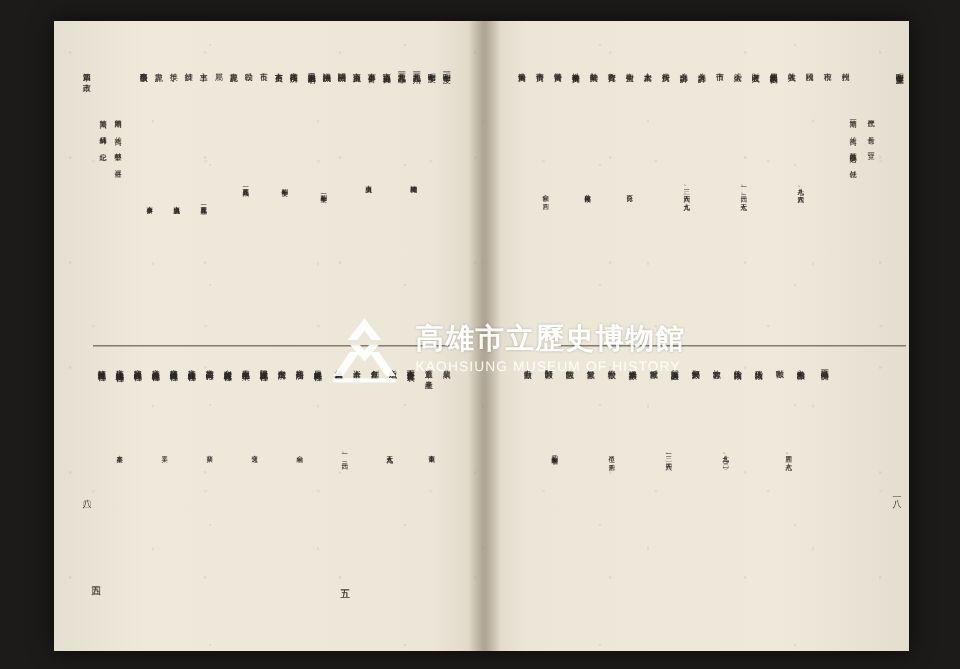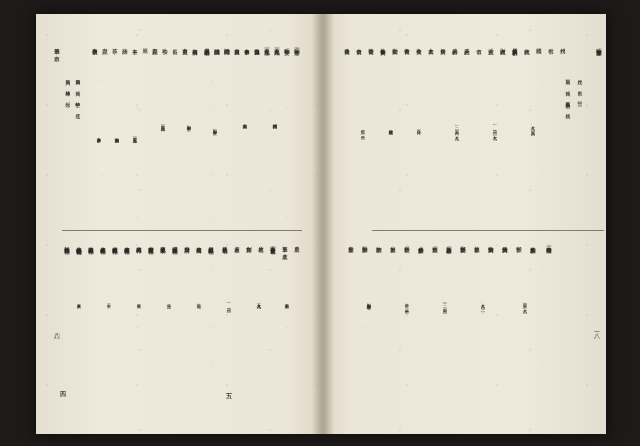--- a/index.html
+++ b/index.html
@@ -228,14 +228,27 @@
       <div class="col s6" style="left:330px;top:286px;height:56px;">昭和十二年末現在</div>
       <div class="col s6" style="left:368px;top:286px;height:56px;">單位 千圓</div>
       <div class="col s6" style="left:406px;top:286px;height:56px;">一三、四五六</div>
       <div class="col s6" style="left:444px;top:286px;height:56px;">七八九、〇一二</div>
       <div class="col s6" style="left:486px;top:286px;height:56px;">三四五、六七八</div>
     </div>
 
     <div class="foot" style="left:556px;top:314px;height:26px;">八一</div>
     <div class="foot" style="left:188px;top:374px;height:22px;font-size:6.5px;">五五</div>
 
+    <div class="wm">
+      <svg class="mark" viewBox="0 0 64 60" aria-hidden="true">
+        <path d="M32 4 L46 22 L38 22 L32 14 L26 22 L18 22 Z" fill="#ffffff"></path>
+        <path d="M20 26 L32 40 L44 26 L36 26 L32 31 L28 26 Z" fill="#ffffff"></path>
+        <path d="M6 52 L20 32 L28 32 L14 52 Z" fill="#ffffff"></path>
+        <path d="M58 52 L44 32 L36 32 L50 52 Z" fill="#ffffff"></path>
+        <rect x="6" y="54" width="52" height="3.5" fill="#ffffff"></rect>
+      </svg>
+      <div class="txt">
+        <div class="cn">高雄市立歷史博物館</div>
+        <div class="en">KAOHSIUNG MUSEUM OF HISTORY</div>
+      </div>
+    </div>
   </div>
 </div>
 
 </body></html>

